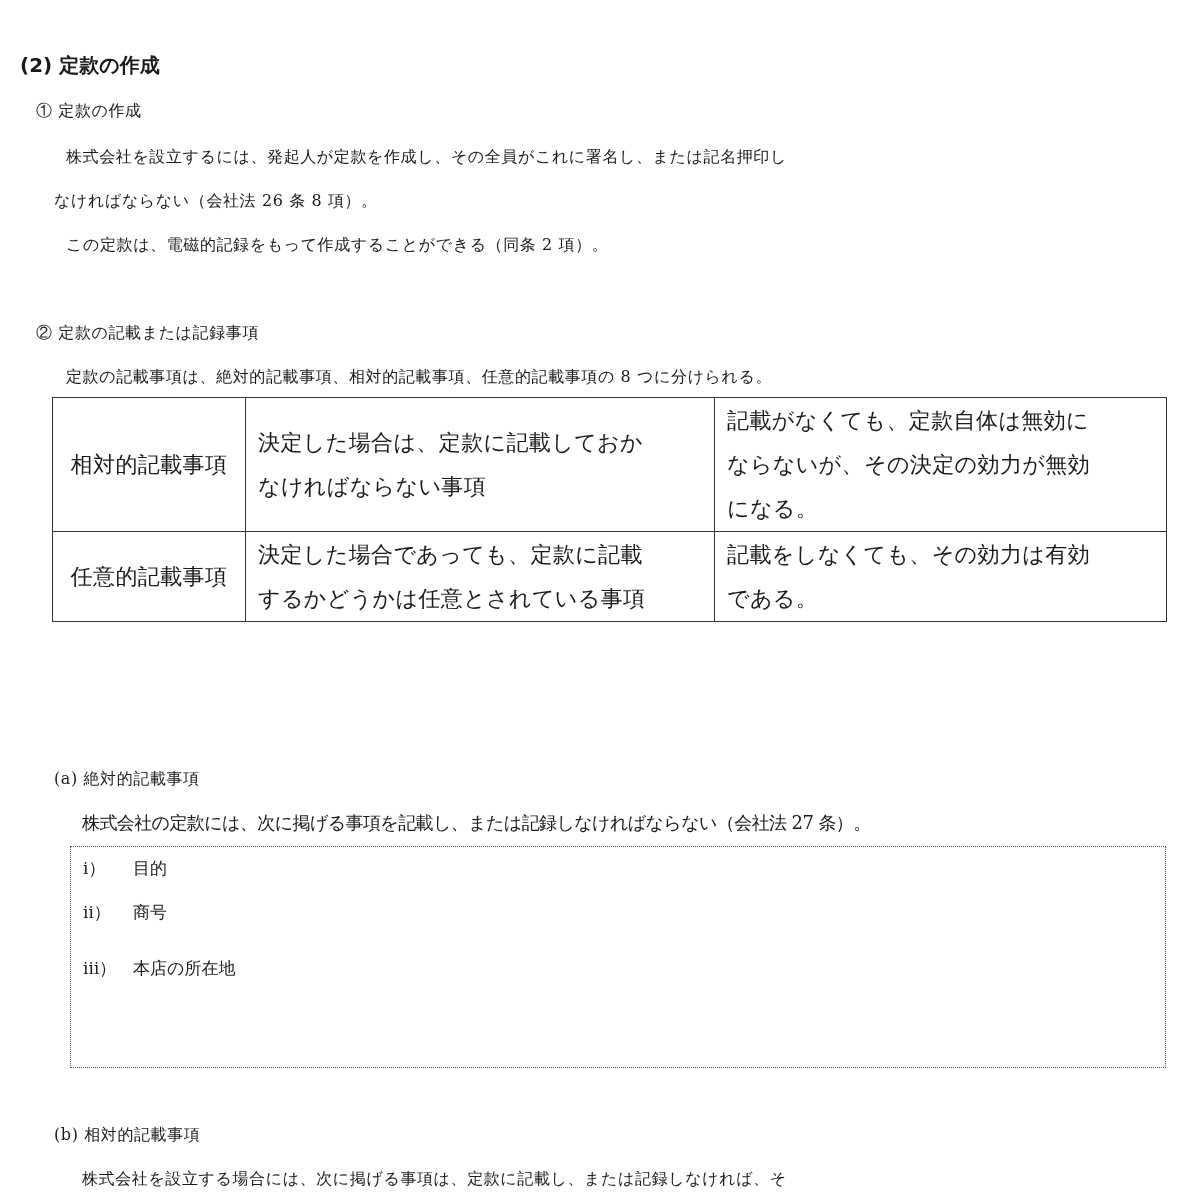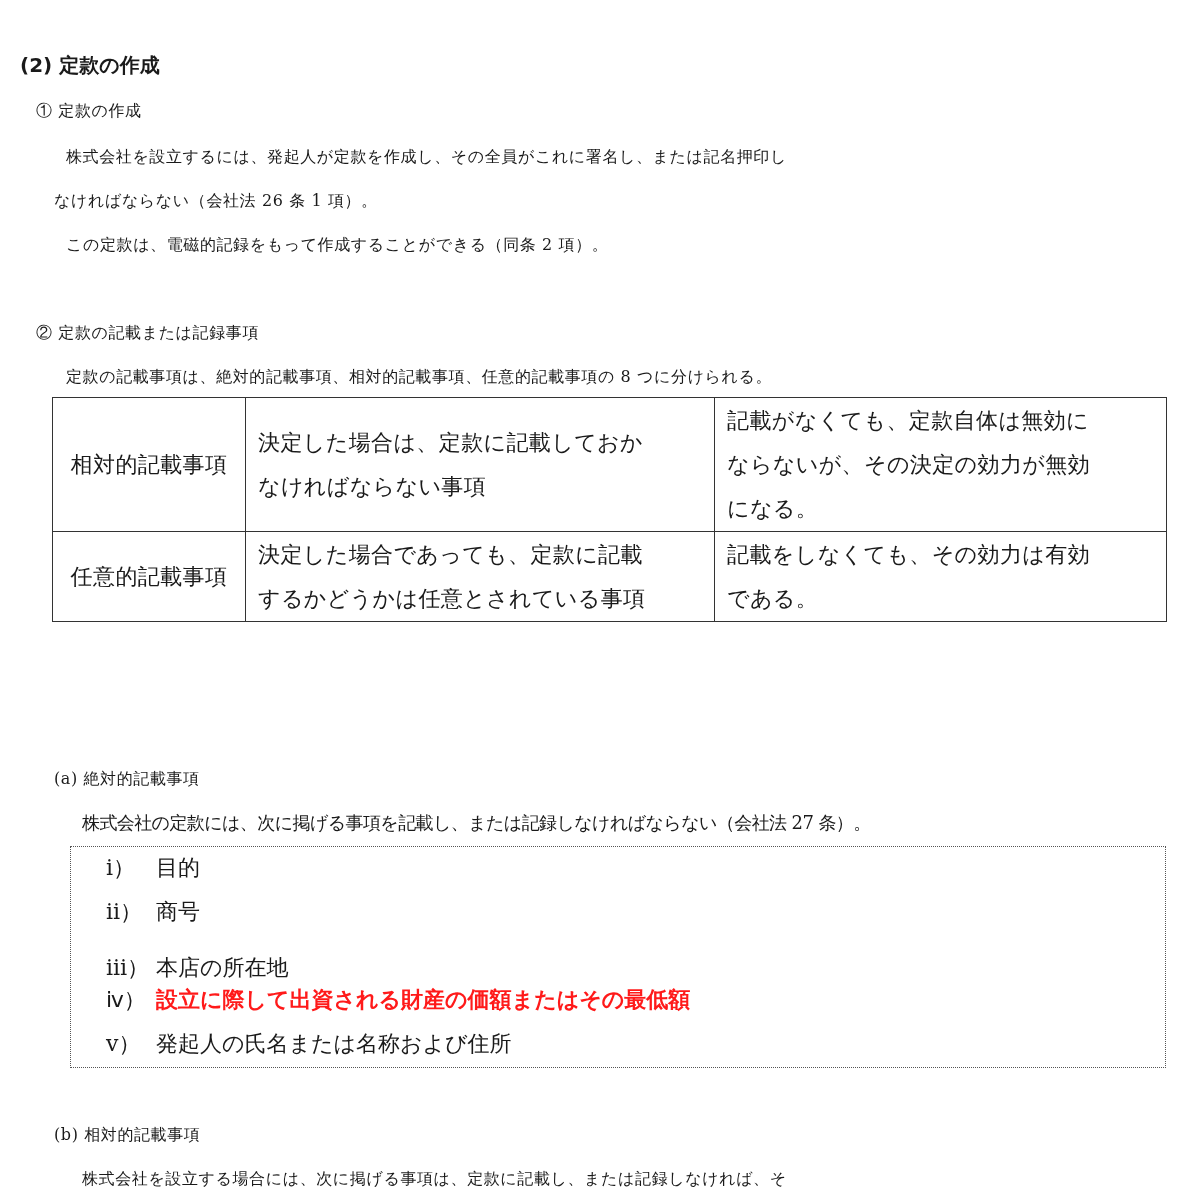--- a/index.html
+++ b/index.html
@@ -19,33 +19,33 @@
   table.kinds td {
     border: 1.5px solid #333; font-size: 22px; line-height: 44px;
     padding: 0 12px; vertical-align: middle; letter-spacing: 0.4px;
   }
   table.kinds td.col1 { width: 184px; text-align: center; padding: 0 4px; }
   table.kinds td.col2 { width: 444px; }
   .dotted-box {
     position: absolute; left: 70px; top: 846px; width: 1096px; height: 222px;
     border: 1.5px dotted #555; box-sizing: border-box;
   }
-  .item { position: absolute; left: 35px; font-size: 22px; line-height: 30px; white-space: nowrap; }
+  .item { position: absolute; left: 12px; font-size: 17px; line-height: 30px; white-space: nowrap; }
   .item .num { display: inline-block; width: 50px; }
   .item.red .txt { color: #ff1a1a; font-family: "DejaVu Sans", "Liberation Sans", sans-serif; font-weight: bold; }
   .item.red .num { font-family: "DejaVu Sans", "Liberation Sans", sans-serif; }
 </style>
 </head>
 <body>
 
 <div class="abs h2" style="left:20px; top:52px;">(2) 定款の作成</div>
 
 <div class="abs t" style="left:36px; top:96px;">① 定款の作成</div>
 <div class="abs t" style="left:66px; top:142px;">株式会社を設立するには、発起人が定款を作成し、その全員がこれに署名し、または記名押印し</div>
-<div class="abs t" style="left:54px; top:186px;">なければならない（会社法 26 条 1 項）。</div>
+<div class="abs t" style="left:54px; top:186px;">なければならない（会社法 26 条 8 項）。</div>
 <div class="abs t" style="left:66px; top:230px;">この定款は、電磁的記録をもって作成することができる（同条 2 項）。</div>
 
 <div class="abs t" style="left:36px; top:318px;">② 定款の記載または記録事項</div>
 <div class="abs t" style="left:66px; top:362px;">定款の記載事項は、絶対的記載事項、相対的記載事項、任意的記載事項の 8 つに分けられる。</div>
 
 <table class="kinds">
   <tbody>
   <tr style="height:134px;">
     <td class="col1">相対的記載事項</td>
     <td class="col2">
@@ -78,22 +78,16 @@
 <div class="dotted-box">
   <div class="item" style="top:6px;">
     <span class="num">ⅰ）</span><span class="txt">目的</span>
   </div>
   <div class="item" style="top:50px;">
     <span class="num">ⅱ）</span><span class="txt">商号</span>
   </div>
   <div class="item" style="top:94px;margin-top:12px;">
     <span class="num">ⅲ）</span><span class="txt">本店の所在地</span>
   </div>
-  <div class="item red" style="top:138px;">
-    <span class="num">ⅳ）</span><span class="txt">設立に際して出資される財産の価額またはその最低額</span>
-  </div>
-  <div class="item" style="top:182px;">
-    <span class="num">ⅴ）</span><span class="txt">発起人の氏名または名称および住所</span>
-  </div>
 </div>
 
 <div class="abs t" style="left:54px; top:1120px;">(b) 相対的記載事項</div>
 <div class="abs t" style="left:82px; top:1164px;">株式会社を設立する場合には、次に掲げる事項は、定款に記載し、または記録しなければ、そ</div>
 
 </body></html>

